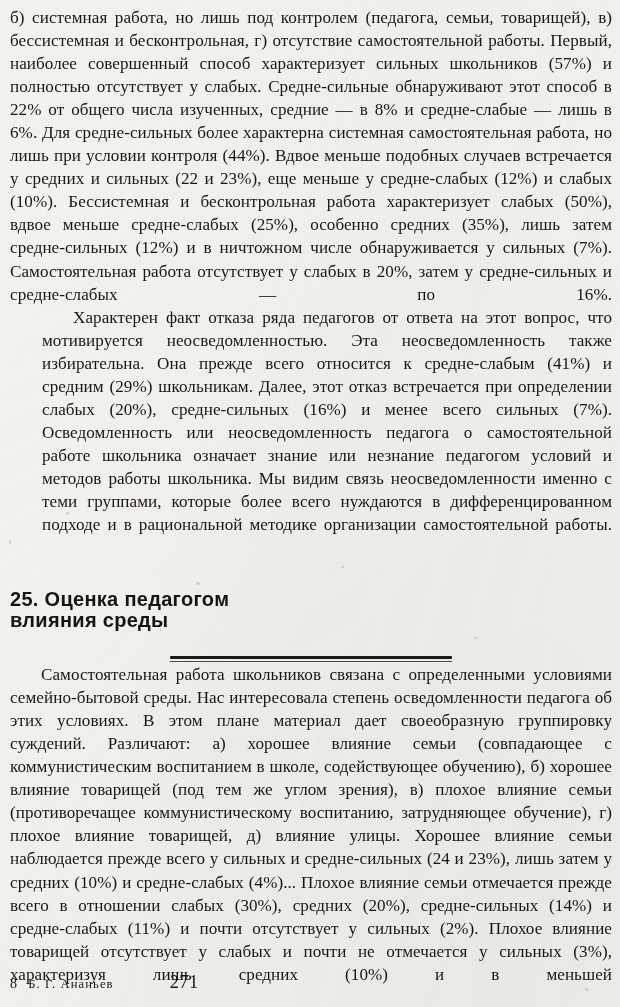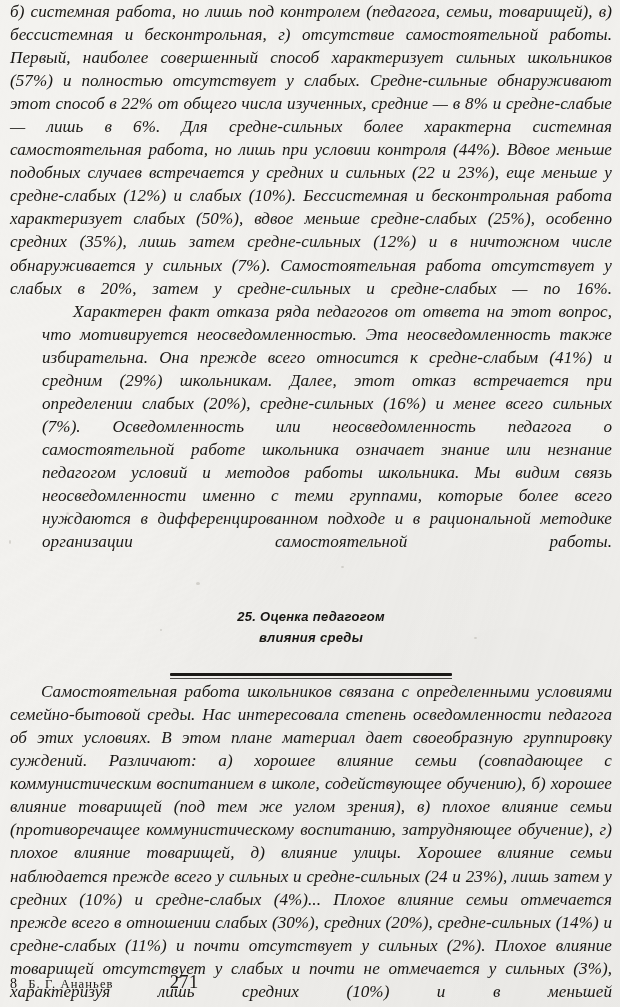--- a/index.html
+++ b/index.html
@@ -28,24 +28,23 @@
       radial-gradient(ellipse at 12% 8%, rgba(255,255,255,0.55), rgba(255,255,255,0) 55%),
       radial-gradient(ellipse at 88% 94%, rgba(0,0,0,0.045), rgba(0,0,0,0) 60%),
       linear-gradient(105deg, rgba(255,255,255,0.35) 0%, rgba(0,0,0,0.02) 48%, rgba(255,255,255,0.28) 100%);
     z-index: 3;
     mix-blend-mode: multiply;
     opacity: .85;
   }
   .content {
     position: absolute;
     left: 10px;
-    top: 0;
+    top: 6px;
     width: 602px;
     z-index: 2;
-    font-style: italic;
   }
 
   p.para {
     margin: 0;
     font-size: 17.1px;
     line-height: 23.05px;
     text-align: justify;
     text-justify: inter-word;
     letter-spacing: 0.05px;
     word-spacing: 0.4px;
@@ -54,24 +53,24 @@
   }
   p.para + p.para { margin-top: 0; margin-left: 32px; }
   p.indent { text-indent: 31px; }
 
   
   .para.fulljust { text-align-last: justify; }
 
   
   .section-head {
     margin-top: 53px;
-    text-align: center;
+    text-align: left;
     font-family: "Liberation Sans", "DejaVu Sans", sans-serif;
     font-weight: bold;
-    font-size: 13px;
+    font-size: 20px;
     line-height: 21px;
     letter-spacing: 0.3px;
     color: #171512;
   }
   .section-head .line2 { display: block; }
 
   .rule-wrap {
     margin: 25px auto 0 auto;
     width: 282px;
     height: 7px;

